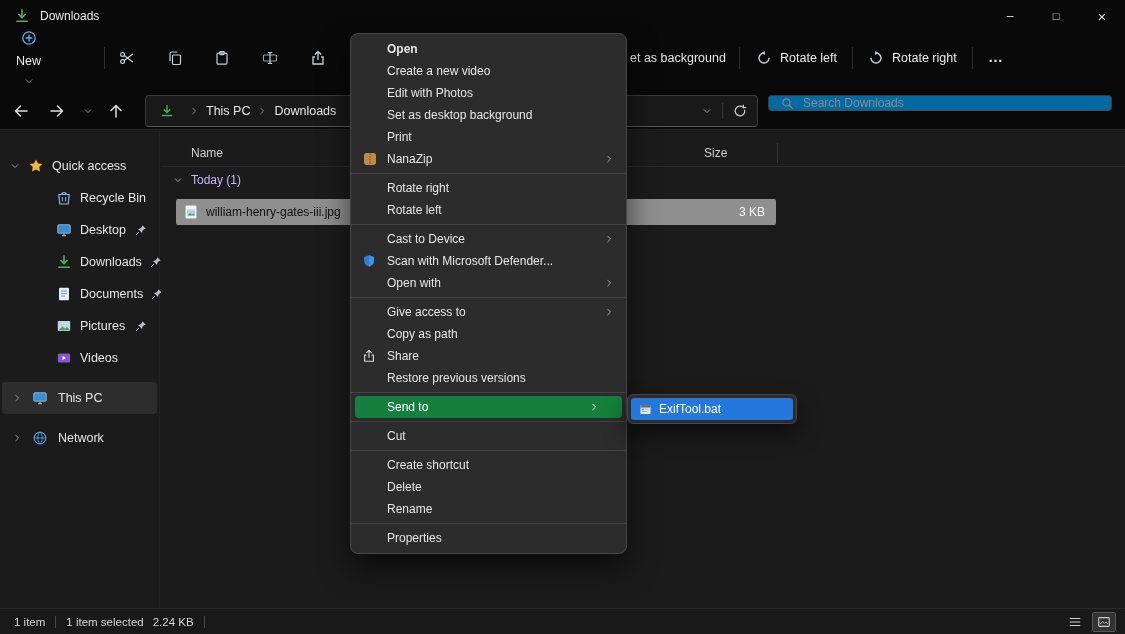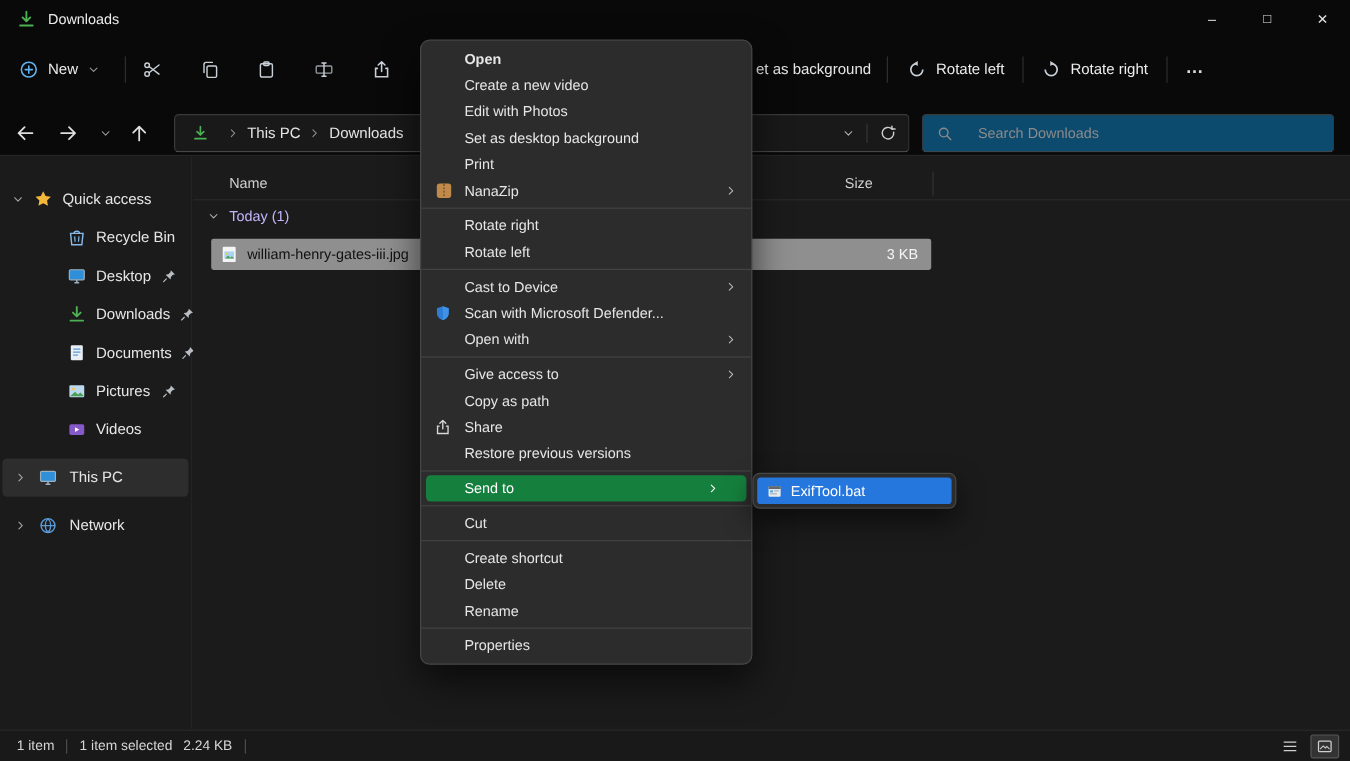--- a/index.html
+++ b/index.html
@@ -16,42 +16,42 @@
 
   .titlebar { position:absolute; top:0; left:0; right:0; height:32px; display:flex; align-items:center; }
   .app-icon { margin-left:14px; color:#4db153; }
   .title-text { margin-left:10px; font-size:12px; color:#ececec; }
   .win-controls { margin-left:auto; display:flex; height:32px; }
   .win-btn { width:46px; display:flex; align-items:center; justify-content:center; color:#e0e0e0; font-size:12px; }
   .win-btn.max { font-size:11px; }
   .win-btn.close { font-size:15px; }
 
   .toolbar { position:absolute; top:32px; left:0; right:0; height:52px; }
-  .tb-new { position:absolute; left:16px; top:50%; transform:translateY(-50%); display:flex; align-items:center; gap:8px; font-size:12.5px; color:#ececec; }
+  .tb-new { position:absolute; left:16px; top:50%; transform:translateY(-50%); display:flex; align-items:center; gap:8px; font-size:12.5px; color:#ececec;flex-direction:column; }
   .tb-new .plus { color:#5fb2f2; }
   .tb-new .chev { color:#9a9a9a; }
   .tb-sep { position:absolute; top:15px; width:1px; height:22px; background:#2e2e2e; }
   .tb-ib { position:absolute; top:50%; transform:translateY(-50%); color:#c9d0d7; display:flex; }
   .tb-partial { position:absolute; left:630px; top:50%; transform:translateY(-50%); font-size:12.5px; color:#e6e6e6; white-space:nowrap; }
   .tb-rot { position:absolute; top:50%; transform:translateY(-50%); display:flex; align-items:center; gap:8px; font-size:12.5px; color:#ececec; white-space:nowrap; }
   .tb-rot .ric { color:#c9d0d7; }
   .tb-more { position:absolute; left:988px; top:46%; transform:translateY(-50%); font-size:15px; font-weight:bold; color:#dcdcdc; letter-spacing:1px; }
 
   .navrow { position:absolute; top:92px; left:0; right:0; height:38px; }
   .nv { position:absolute; top:50%; transform:translateY(-50%); color:#dedede; display:flex; }
   .nv.dim { color:#9a9a9a; }
   .addressbar { position:absolute; left:145px; top:3px; width:613px; height:32px; background:#191919; border:1px solid #3a3a3a; border-bottom-color:#585858; border-radius:4px; display:flex; align-items:center; padding:0 10px 0 14px; font-size:12.5px; color:#e4e4e4; }
   .crumb-dl { color:#4db153; margin-right:8px; display:flex; }
   .crumb-chev { color:#8f8f8f; margin:0 7px; display:flex; }
   .crumb { white-space:nowrap; }
   .ab-right { margin-left:auto; display:flex; align-items:center; }
   .ab-chev { color:#b5b5b5; display:flex; }
   .ab-div { width:1px; height:16px; background:#383838; margin:0 10px; }
   .ab-refresh { color:#cfcfcf; display:flex; }
-  .searchbox { position:absolute; left:768px; top:3px; width:344px; height:32px; background:#0c4a6e; border:1px solid #3a3a3a; border-bottom-color:#4c4c4c; border-radius:4px; display:flex; align-items:center; padding:0 12px; gap:21px; }
+  .searchbox { position:absolute; left:768px; top:3px; width:344px; height:16px; background:#0369a1; border:1px solid #3a3a3a; border-bottom-color:#4c4c4c; border-radius:4px; display:flex; align-items:center; padding:0 12px; gap:9px; }
   .searchbox .mag { color:#8b8b8b; display:flex; }
   .searchbox input { flex:1; background:transparent; border:none; outline:none; color:#dddddd; font-size:12px; font-family:inherit; }
   .searchbox input::placeholder { color:#8b8b8b; }
 
   
   .sidebar { position:absolute; left:0; top:131px; bottom:26px; width:160px; background:#1b1b1b; border-right:1px solid #232323; padding-top:19px; font-size:12.5px; color:#e6e6e6; }
   .side-row { height:32px; display:flex; align-items:center; gap:8px; white-space:nowrap;text-align:center; }
   .side-row .schev { width:10px; color:#a9a9a9; display:flex; flex:0 0 auto; }
   .side-row .sicon { display:flex; flex:0 0 auto; }
   .side-row.qa { padding-left:10px; }

